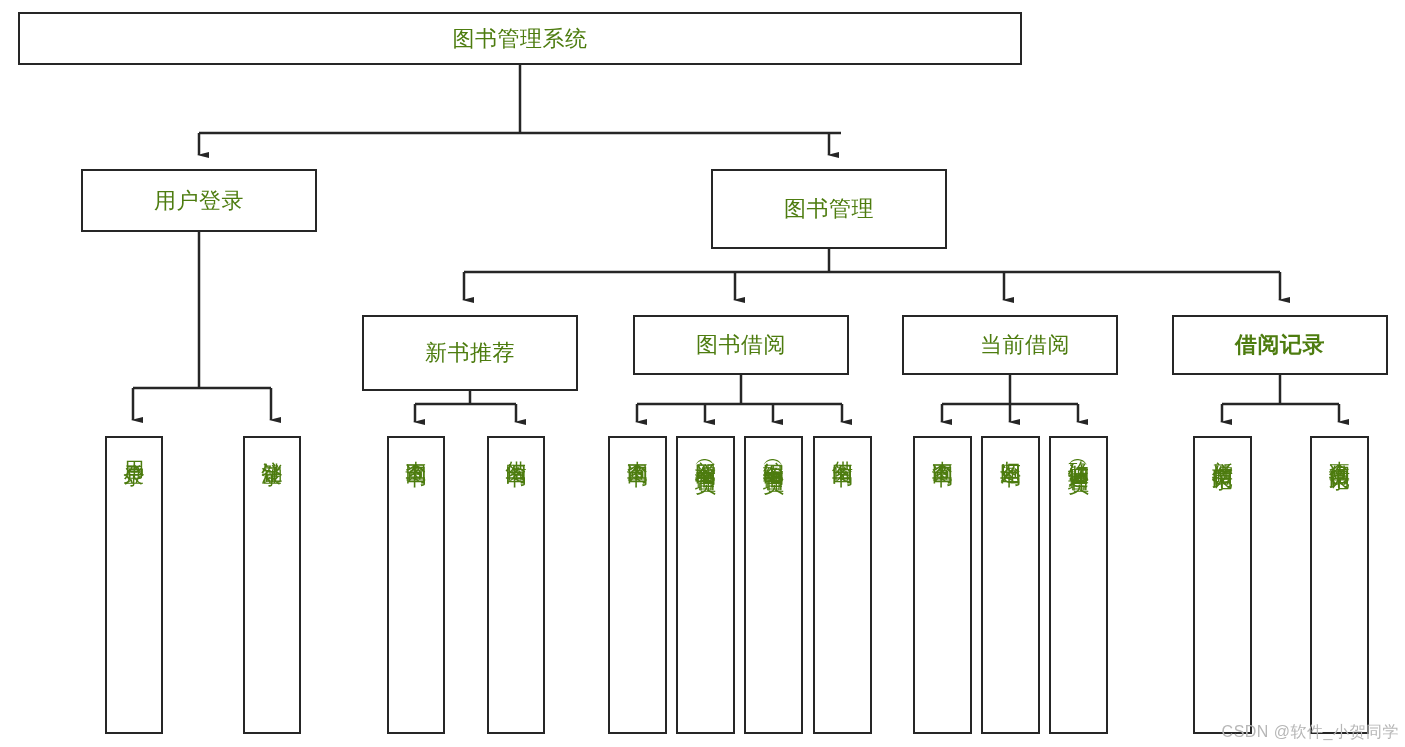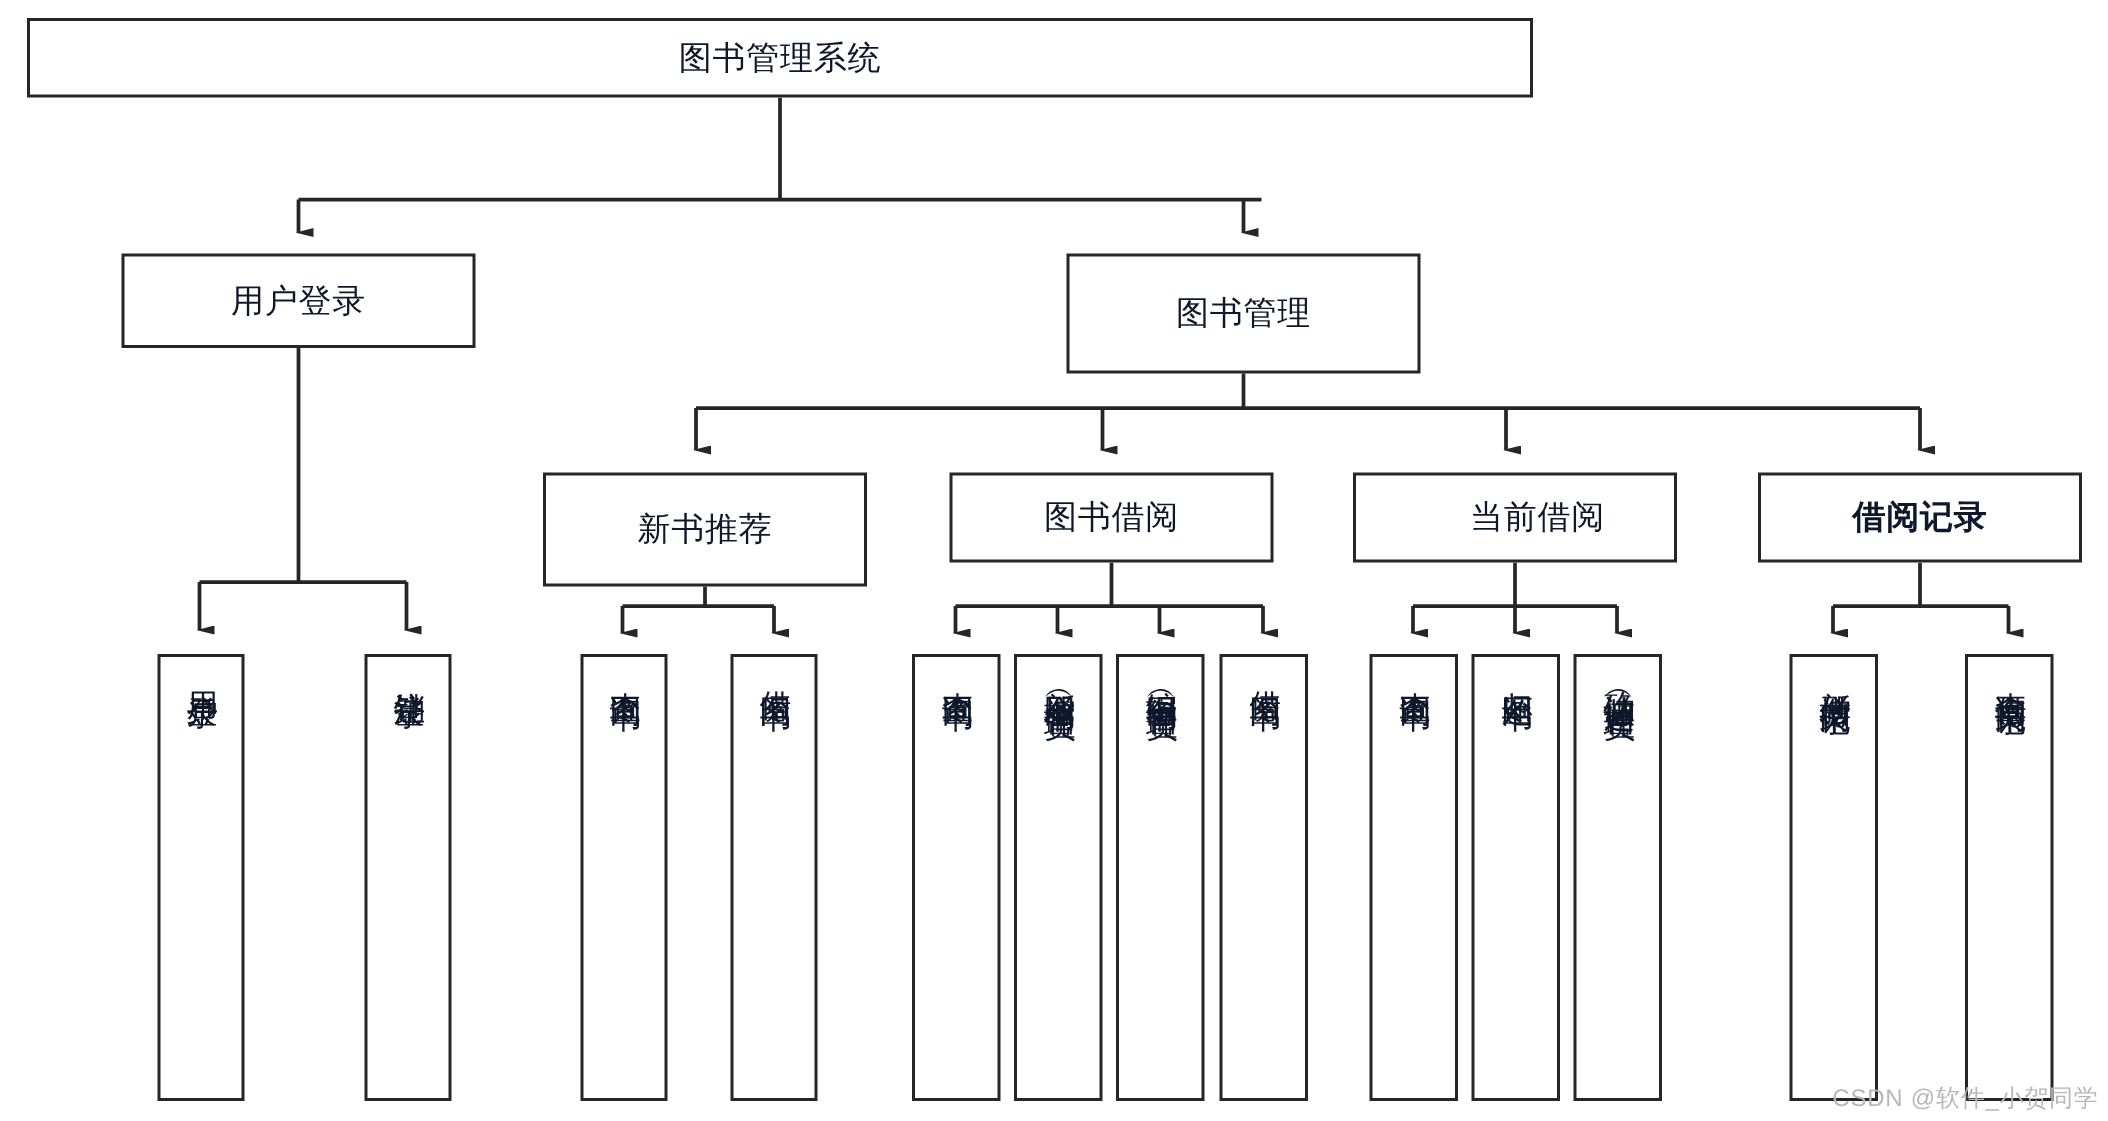--- a/index.html
+++ b/index.html
@@ -29,21 +29,21 @@
     position: absolute;
     box-sizing: border-box;
     background: #ffffff;
     border: 2px solid #262626;
     display: flex;
     align-items: center;
     justify-content: center;
     z-index: 2;
   }
   .node .lbl {
-    color: #0f172a;
+    color: #4d7c0f;
     font-size: 22px;
     line-height: 1.25;
     letter-spacing: 0.5px;
     white-space: nowrap;
     text-align: center;
   }
   .node.leaf .lbl {
     writing-mode: vertical-rl;
     text-orientation: upright;
     white-space: normal;

